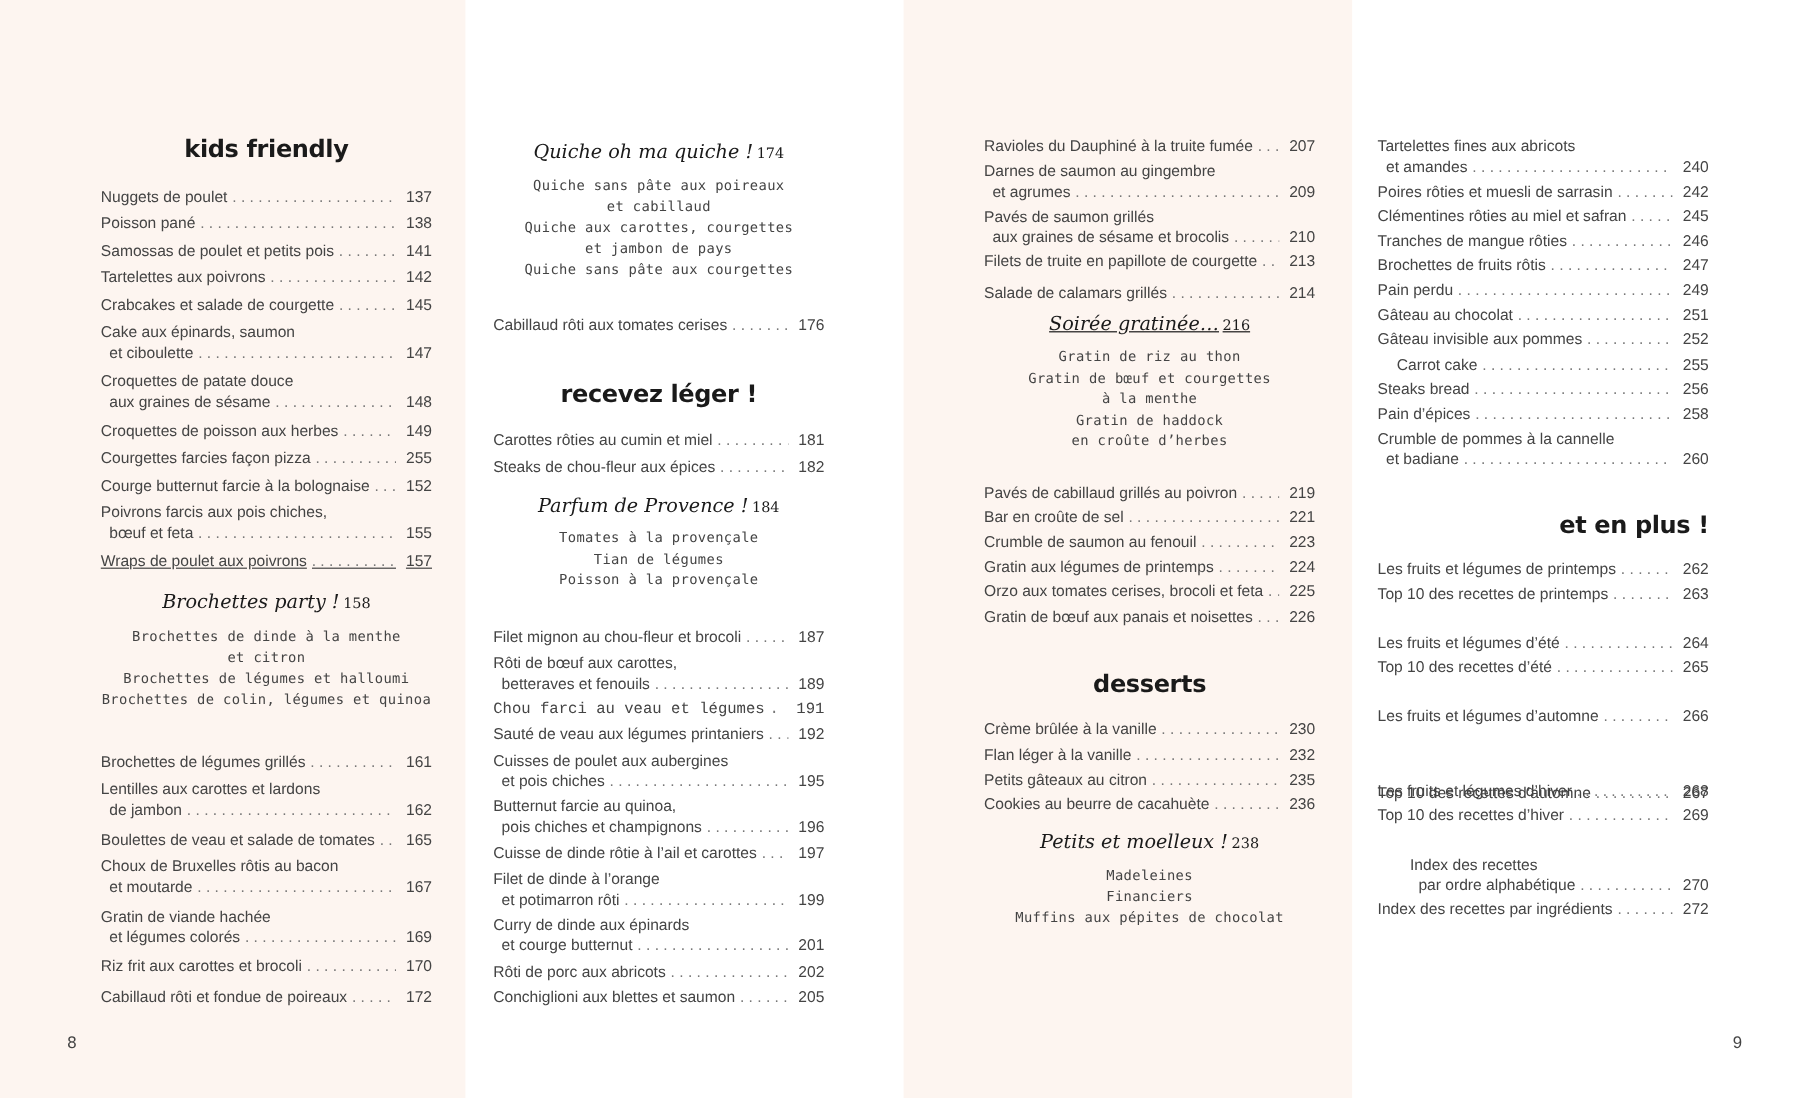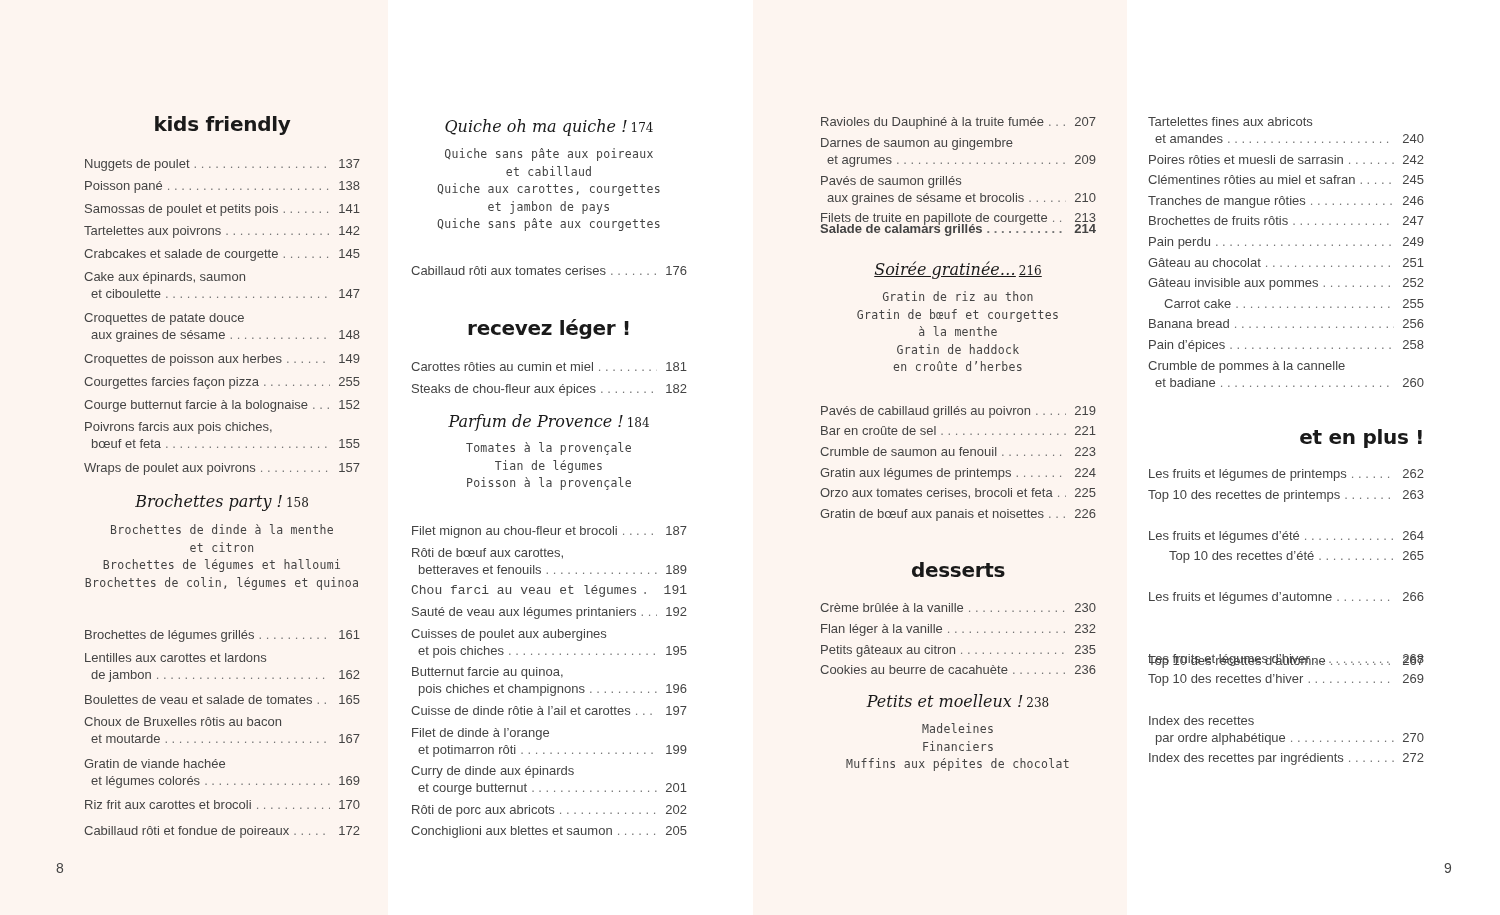--- a/index.html
+++ b/index.html
@@ -105,21 +105,21 @@
       </div>
     </div>
     <div class="entry" style="top: 418px;">
       <span class="line1">Poivrons farcis aux pois chiches,</span>
       <div class="row indent">
         <span class="title">bœuf et feta</span>
         <span class="dots"></span>
         <span class="num">155</span>
       </div>
     </div>
-    <div class="entry" style="top: 459px;">
+    <div class="entry" style="top: 459px; text-decoration: underline;">
       <div class="row">
         <span class="title">Wraps de poulet aux poivrons</span>
         <span class="dots"></span>
         <span class="num">157</span>
       </div>
     </div>
     <div class="h-script" style="top: 492px;"><span>Brochettes party !</span><span class="pg">158</span></div>
     <div class="mono" style="top: 522px;">
       <div>Brochettes de dinde à la menthe</div>
       <div>et citron</div>
@@ -323,21 +323,21 @@
         <span class="num">210</span>
       </div>
     </div>
     <div class="entry" style="top: 209px;">
       <div class="row">
         <span class="title">Filets de truite en papillote de courgette</span>
         <span class="dots"></span>
         <span class="num">213</span>
       </div>
     </div>
-    <div class="entry" style="top: 220px; font-weight: bold;">
+    <div class="entry" style="top: 235px;">
       <div class="row">
         <span class="title">Salade de calamars grillés</span>
         <span class="dots"></span>
         <span class="num">214</span>
       </div>
     </div>
     <div class="h-script" style="top: 260px; text-decoration: underline;"><span>Soirée gratinée…</span><span class="pg">216</span></div>
     <div class="mono" style="top: 289px;">
       <div>Gratin de riz au thon</div>
       <div>Gratin de bœuf et courgettes</div>
@@ -483,21 +483,21 @@
     </div>
     <div class="entry" style="top: 295px; margin-left: 16px;">
       <div class="row">
         <span class="title">Carrot cake</span>
         <span class="dots"></span>
         <span class="num">255</span>
       </div>
     </div>
     <div class="entry" style="top: 315px;">
       <div class="row">
-        <span class="title">Banana bread</span>
+        <span class="title">Steaks bread</span>
         <span class="dots"></span>
         <span class="num">256</span>
       </div>
     </div>
     <div class="entry" style="top: 336px;">
       <div class="row">
         <span class="title">Pain d’épices</span>
         <span class="dots"></span>
         <span class="num">258</span>
       </div>
@@ -525,21 +525,21 @@
         <span class="num">263</span>
       </div>
     </div>
     <div class="entry" style="top: 527px;">
       <div class="row">
         <span class="title">Les fruits et légumes d’été</span>
         <span class="dots"></span>
         <span class="num">264</span>
       </div>
     </div>
-    <div class="entry" style="top: 547px; margin-left: 21px;">
+    <div class="entry" style="top: 547px;">
       <div class="row">
         <span class="title">Top 10 des recettes d’été</span>
         <span class="dots"></span>
         <span class="num">265</span>
       </div>
     </div>
     <div class="entry" style="top: 588px;">
       <div class="row">
         <span class="title">Les fruits et légumes d’automne</span>
         <span class="dots"></span>
@@ -560,21 +560,21 @@
         <span class="num">268</span>
       </div>
     </div>
     <div class="entry" style="top: 670px;">
       <div class="row">
         <span class="title">Top 10 des recettes d’hiver</span>
         <span class="dots"></span>
         <span class="num">269</span>
       </div>
     </div>
-    <div class="entry" style="top: 712px;">
+    <div class="entry" style="top: 712px; margin-left: 27px;">
       <span class="line1">Index des recettes</span>
       <div class="row indent">
         <span class="title">par ordre alphabétique</span>
         <span class="dots"></span>
         <span class="num">270</span>
       </div>
     </div>
     <div class="entry" style="top: 749px;">
       <div class="row">
         <span class="title">Index des recettes par ingrédients</span>

